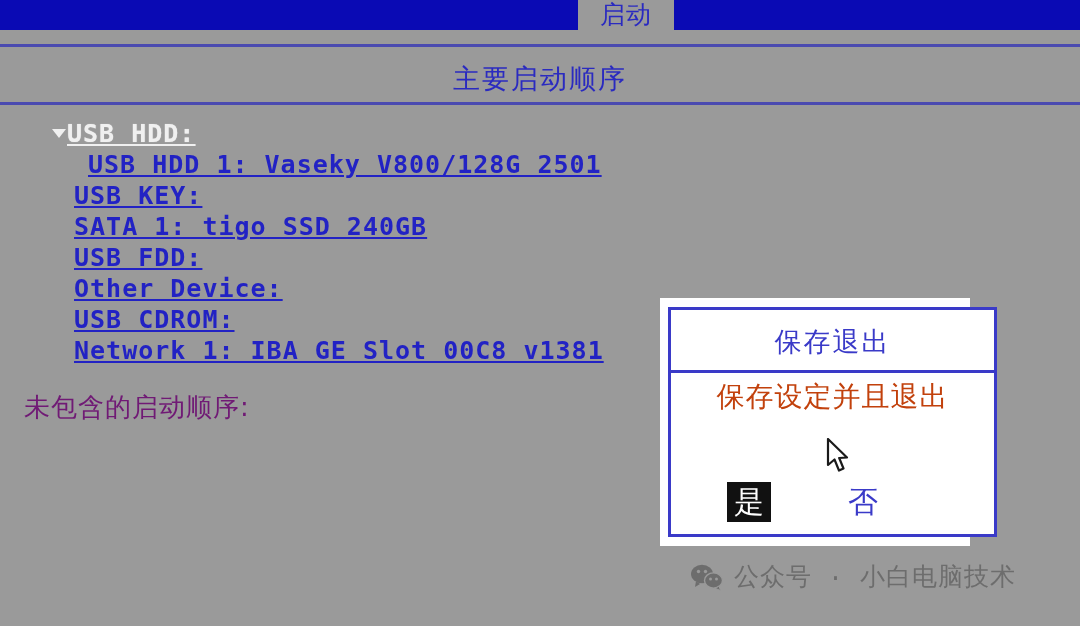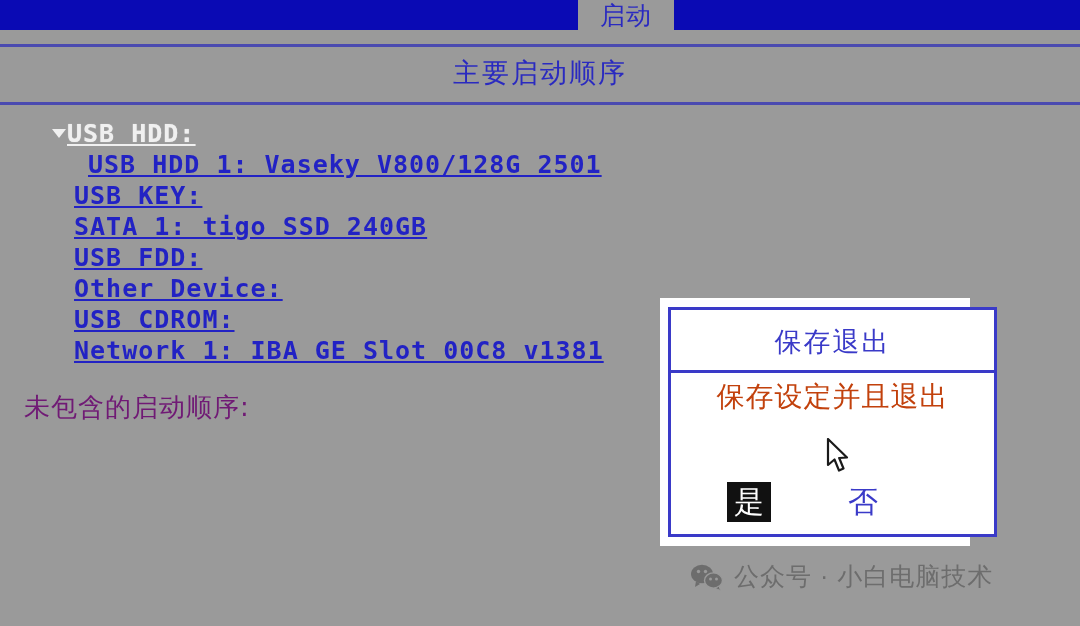--- a/index.html
+++ b/index.html
@@ -25,42 +25,42 @@
     left: 0; top: 0;
     width: 1080px; height: 30px;
     background: #0a0ab4;
   }
   .tab-active {
     position: absolute;
     left: 578px; top: 0;
     width: 96px; height: 30px;
     background: #9a9a9a;
     color: #2a2ac0;
-    font-family: Liberation Sans, sans-serif;
+    font-family: Liberation Serif, serif;
     font-size: 25px;
     line-height: 30px;
     text-align: center;
     letter-spacing: 1px;
   }
 
   
   .rule {
     position: absolute;
     left: 0;
     width: 1080px;
     height: 3px;
     background: #4a4ab0;
   }
   .rule.r1 { top: 44px; }
   .rule.r2 { top: 102px; }
 
   
   .section-title {
     position: absolute;
-    left: 0; top: 55px;
+    left: 0; top: 61px;
     width: 1080px;
     text-align: center;
     color: #2a2ac0;
     font-family: "DejaVu Sans", sans-serif;
     font-size: 27px;
     letter-spacing: 2px;
   }
 
   
   .boot-list {
@@ -177,21 +177,21 @@
   }
 
   
   .watermark {
     position: absolute;
     left: 690px; top: 560px;
     display: flex;
     align-items: center;
     gap: 10px;
     color: #6a6a6a;
-    font-family: Liberation Sans, sans-serif;
+    font-family: Liberation Mono, monospace;
     font-size: 25px;
     letter-spacing: 1px;
     opacity: 0.92;
   }
   .wechat-icon {
     width: 34px; height: 28px;
     position: relative;
     display: inline-block;
   }
 </style>

